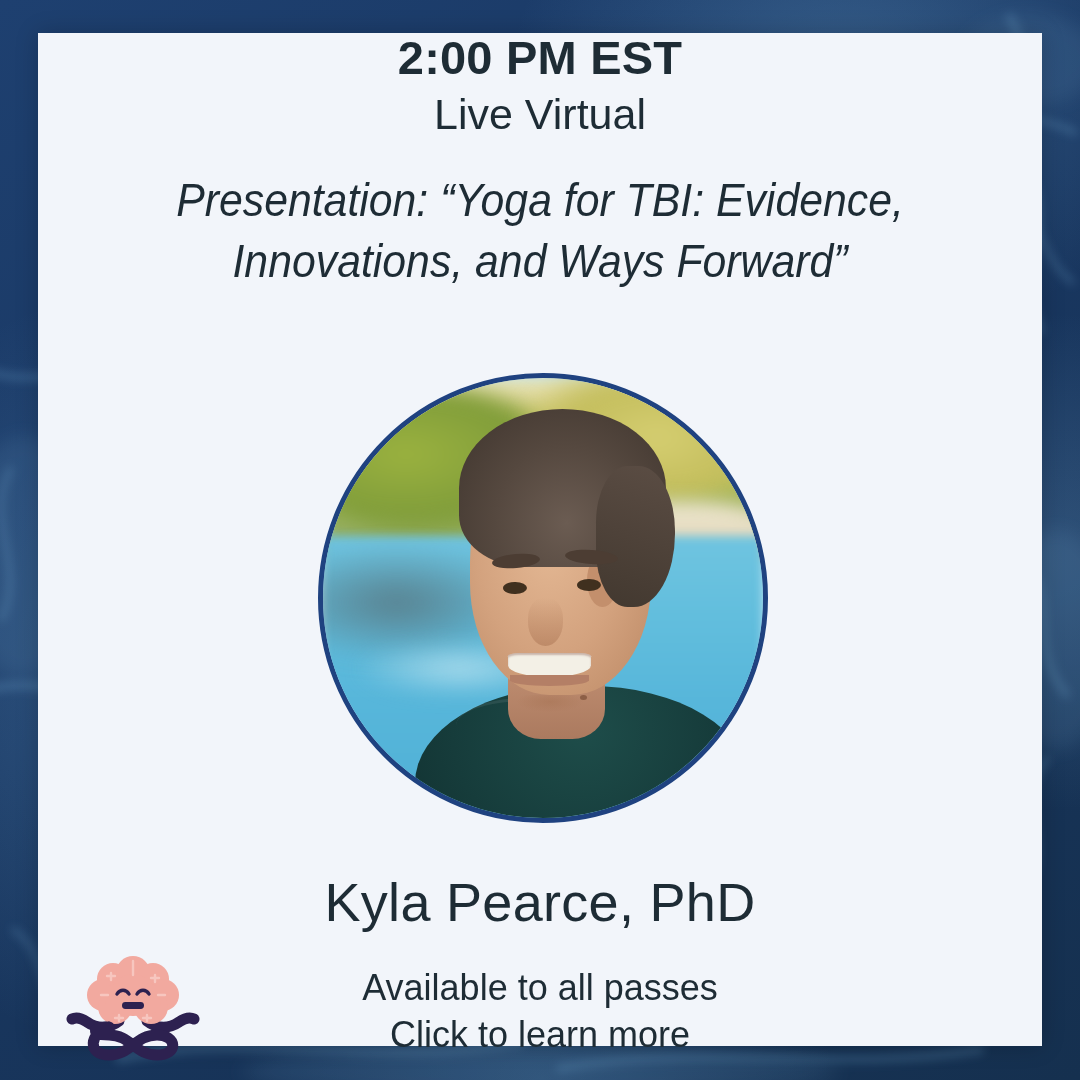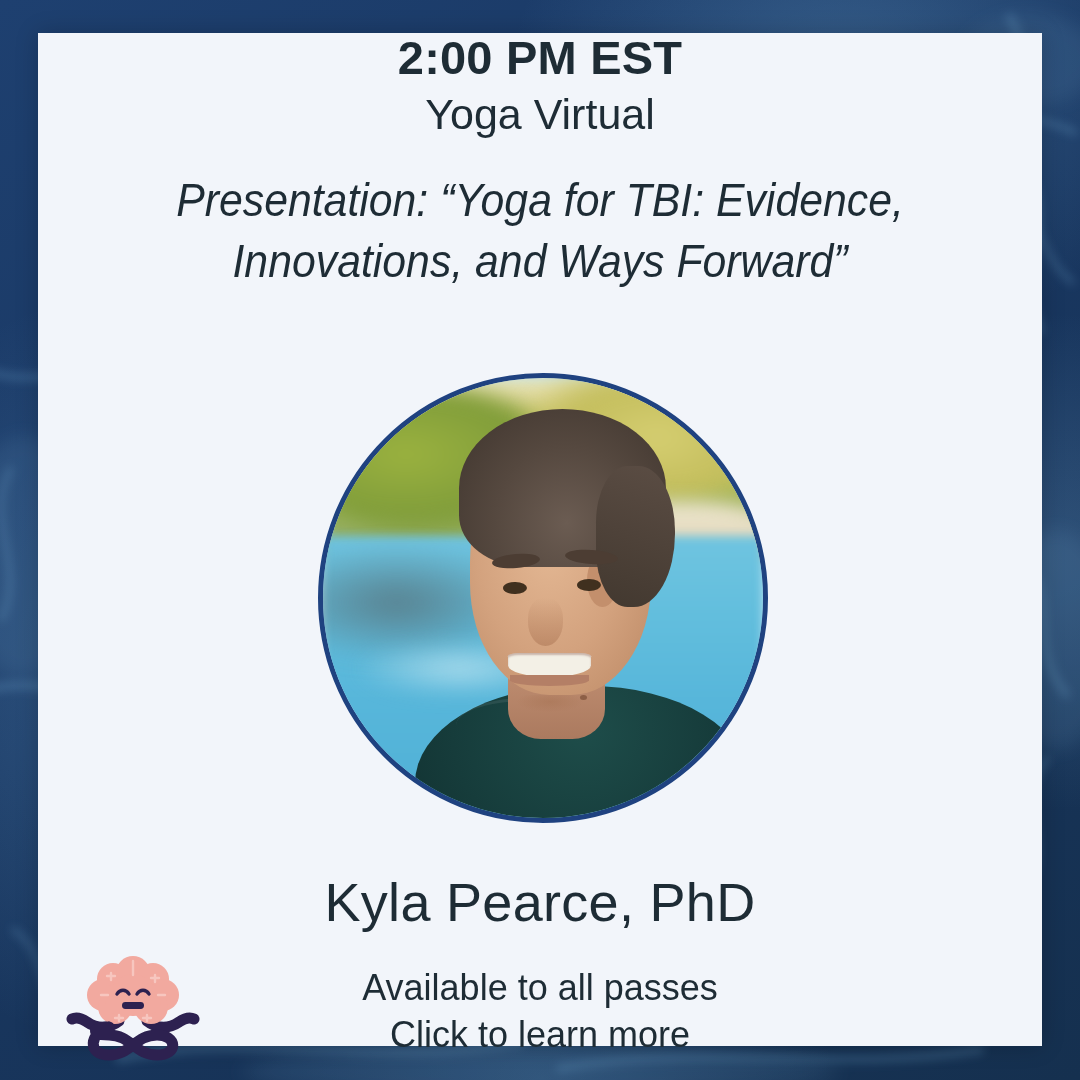--- a/index.html
+++ b/index.html
@@ -252,21 +252,21 @@
       <ellipse cx="24" cy="556" rx="64" ry="120"></ellipse>
       <ellipse cx="1056" cy="640" rx="58" ry="110"></ellipse>
       <ellipse cx="540" cy="1072" rx="300" ry="26"></ellipse>
     </g>
   </svg>
 
   <div id="card">
 
     <div class="hdr">
       <div id="time-line">2:00 PM EST</div>
-      <div id="format-line">Yoga Virtual</div>
+      <div id="format-line">Live Virtual</div>
     </div>
 
     <div id="talk-title">Presentation: “Yoga for TBI: Evidence, Innovations, and Ways Forward”</div>
 
     <div id="portrait-wrap">
       <div id="portrait-photo">
         <div class="ph-sky"></div>
         <div class="ph-foliage-a"></div>
         <div class="ph-foliage-b"></div>
         <div class="ph-shore"></div>

